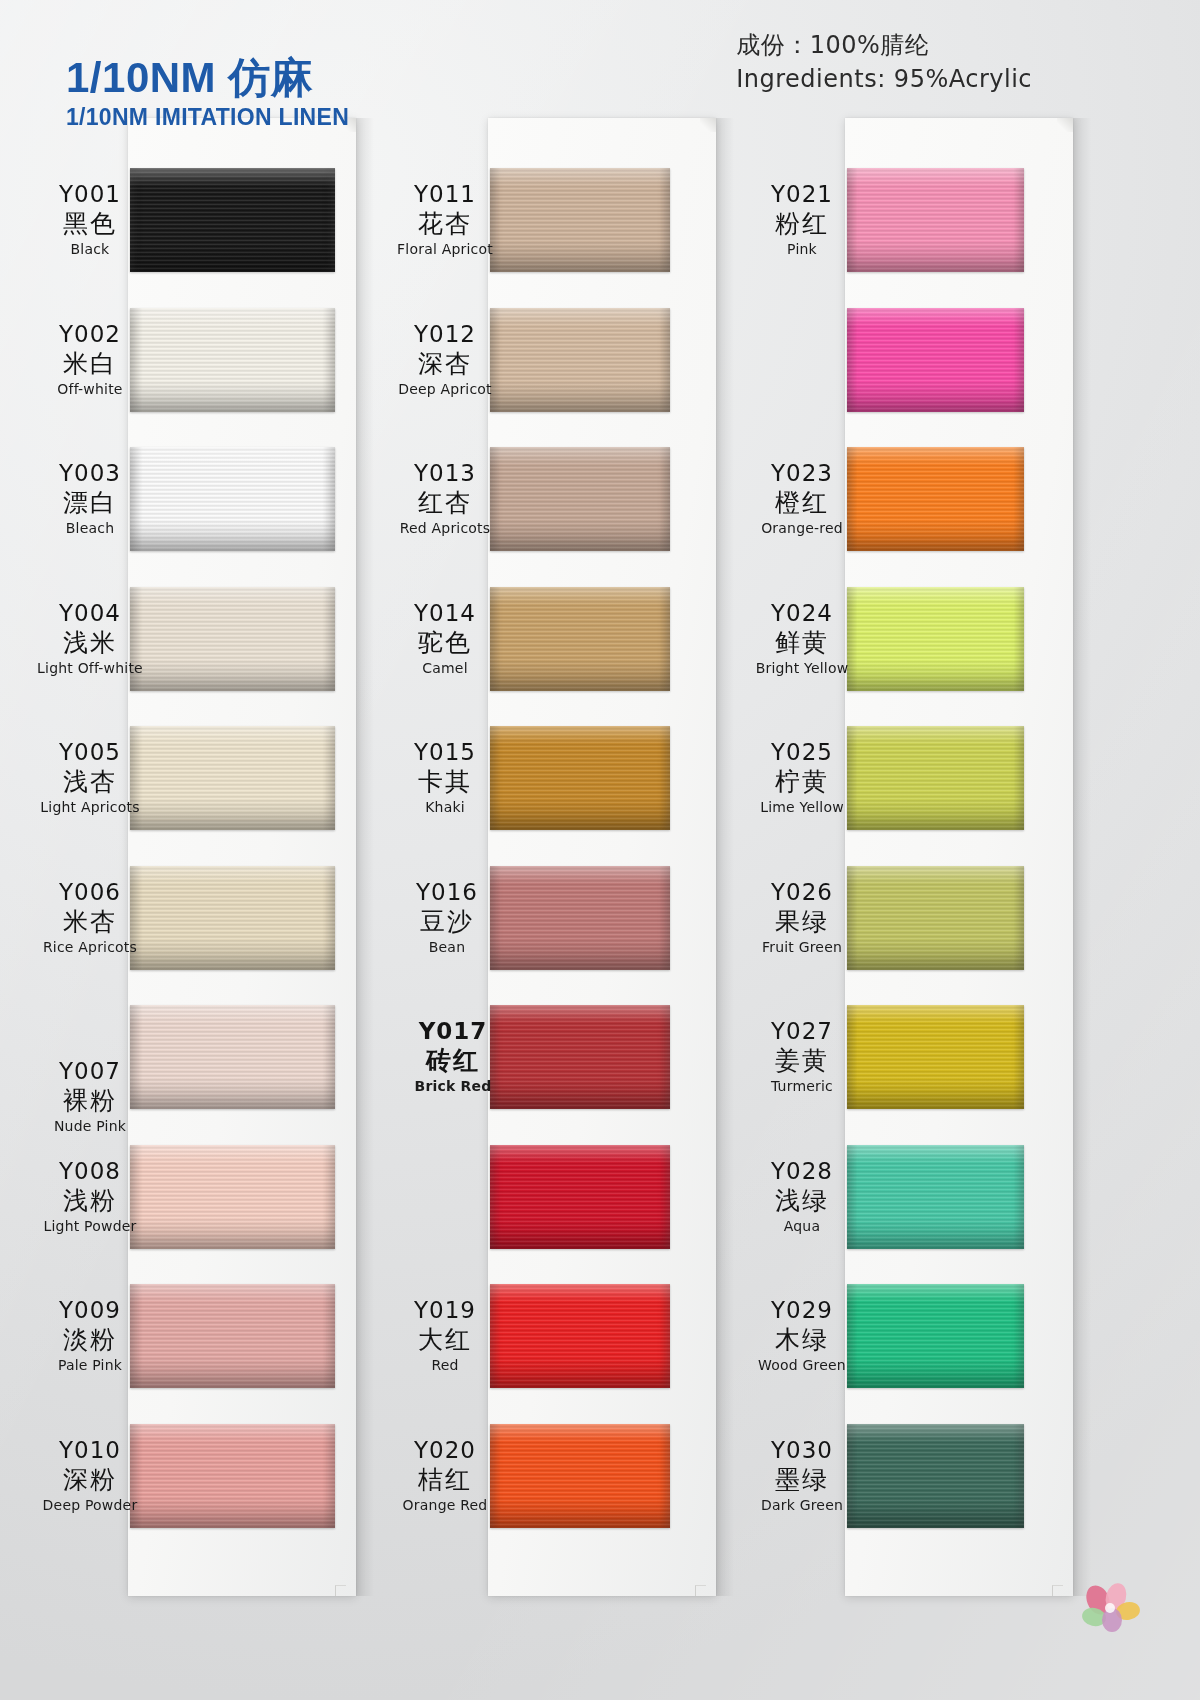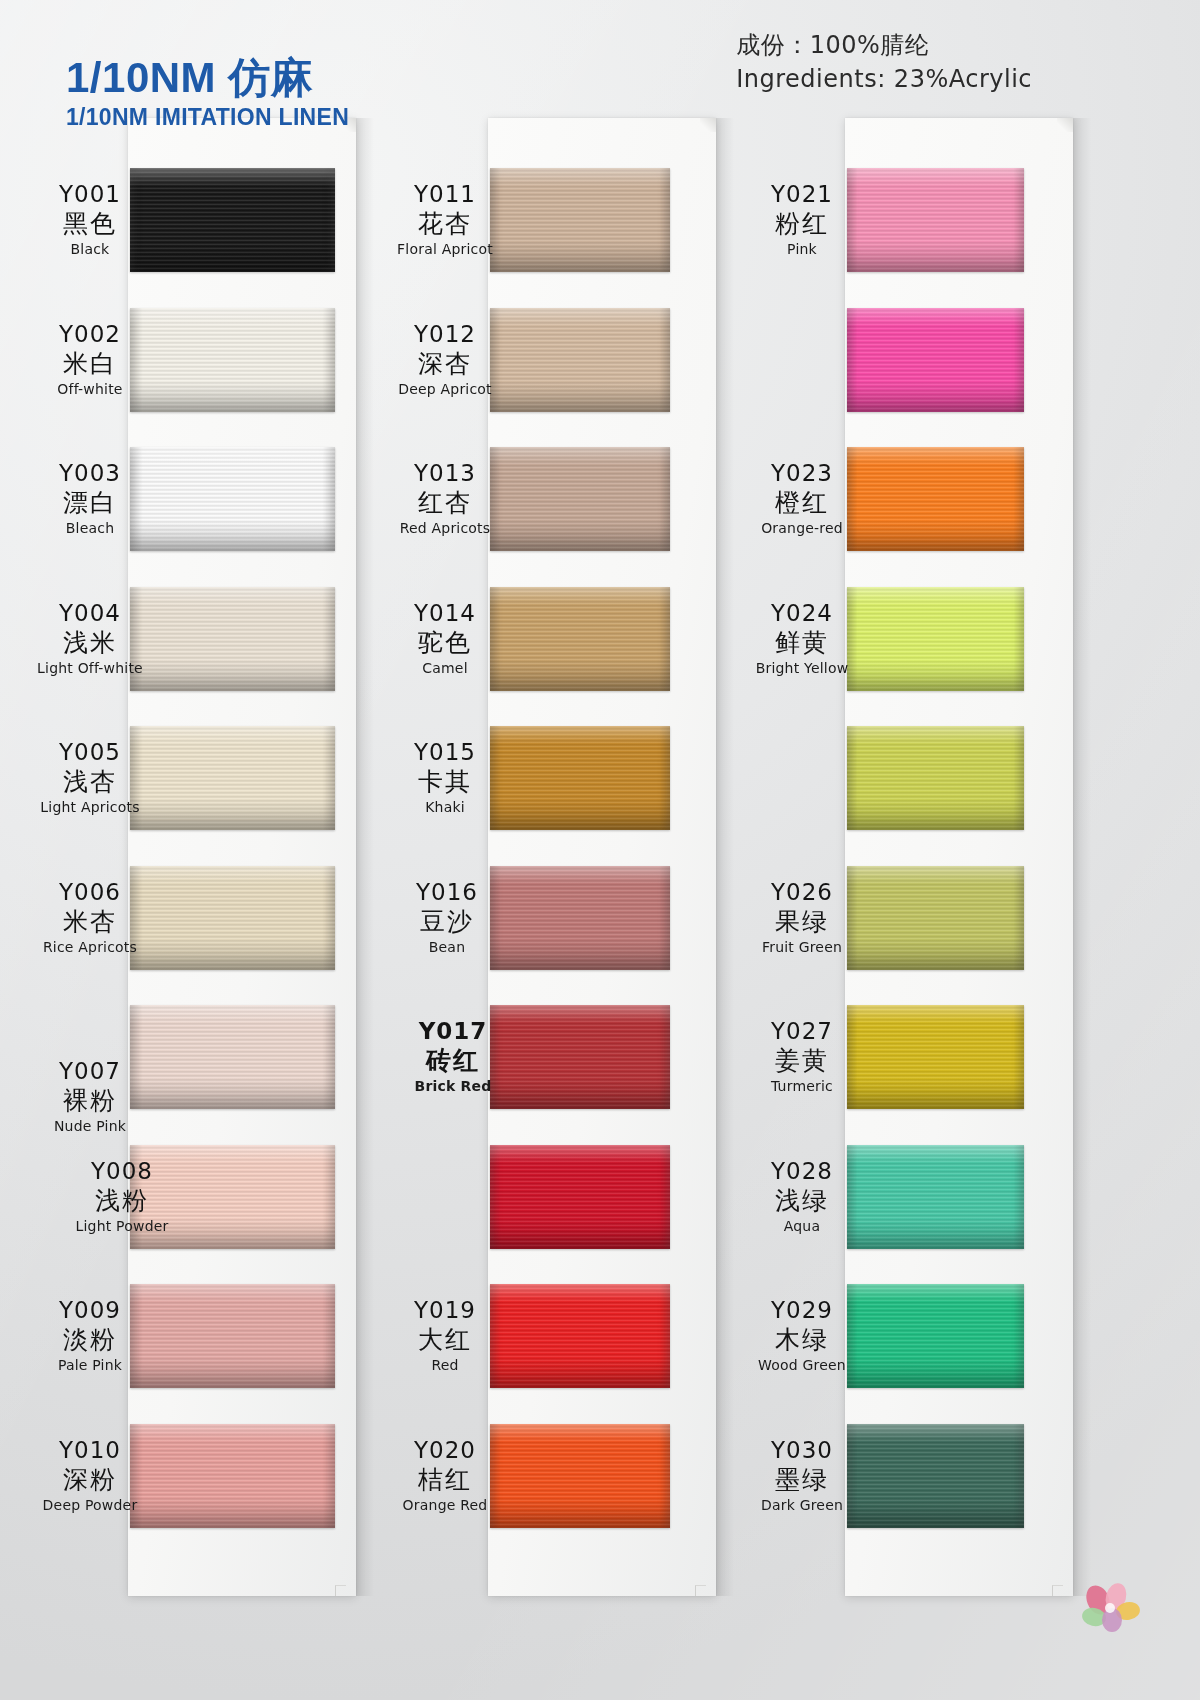--- a/index.html
+++ b/index.html
@@ -124,21 +124,21 @@
 <div class="bg-vignette"></div>
 <div class="bg-sheen"></div>
 
 <div class="header">
   <div class="title-block">
     <div class="title-cn">1/10NM 仿麻</div>
     <div class="title-en">1/10NM IMITATION LINEN</div>
   </div>
   <div class="ingredients">
     <div class="ing-line">成份：100%腈纶</div>
-    <div class="ing-line">Ingredients: 23%Acrylic</div>
+    <div class="ing-line">Ingredients: 95%Acrylic</div>
   </div>
 </div>
 
 <div class="columns" id="columns-root">
     <div class="column c1" style="left: 128px;">
       <div class="col-top-notch"></div>
       <div class="col-bottom-notch"></div>
     </div>
     <div class="scan-shadow" style="left: 356px;"></div>
     <div class="swatch" title="Y001 Black" style="left: 130px; top: 168px; width: 205px; background: rgb(22, 22, 22);"></div>
@@ -177,21 +177,21 @@
       <div class="lbl-cn">米杏</div>
       <div class="lbl-en">Rice Apricots</div>
     </div>
     <div class="swatch" title="Y007 Nude Pink" style="left: 130px; top: 1005px; width: 205px; background: rgb(237, 216, 207);"></div>
     <div class="label" style="left: 0px; top: 1017px; margin-top: 40px;">
       <div class="lbl-code">Y007</div>
       <div class="lbl-cn">裸粉</div>
       <div class="lbl-en">Nude Pink</div>
     </div>
     <div class="swatch" title="Y008 Light Powder" style="left: 130px; top: 1145px; width: 205px; background: rgb(246, 207, 194);"></div>
-    <div class="label" style="left: 0px; top: 1157px; padding-left: 32px;">
+    <div class="label" style="left: 0px; top: 1157px;">
       <div class="lbl-code">Y008</div>
       <div class="lbl-cn">浅粉</div>
       <div class="lbl-en">Light Powder</div>
     </div>
     <div class="swatch" title="Y009 Pale Pink" style="left: 130px; top: 1284px; width: 205px; background: rgb(228, 169, 165);"></div>
     <div class="label" style="left: 0px; top: 1296px;">
       <div class="lbl-code">Y009</div>
       <div class="lbl-cn">淡粉</div>
       <div class="lbl-en">Pale Pink</div>
     </div>
@@ -279,20 +279,25 @@
       <div class="lbl-cn">橙红</div>
       <div class="lbl-en">Orange-red</div>
     </div>
     <div class="swatch" title="Y024 Bright Yellow" style="left: 847px; top: 587px; width: 177px; background: rgb(221, 242, 106);"></div>
     <div class="label" style="left: 712px; top: 599px;">
       <div class="lbl-code">Y024</div>
       <div class="lbl-cn">鲜黄</div>
       <div class="lbl-en">Bright Yellow</div>
     </div>
     <div class="swatch" title="Y025 Lime Yellow" style="left: 847px; top: 726px; width: 177px; background: rgb(205, 212, 83);"></div>
+    <div class="label" style="left: 712px; top: 738px;">
+      <div class="lbl-code">Y025</div>
+      <div class="lbl-cn">柠黄</div>
+      <div class="lbl-en">Lime Yellow</div>
+    </div>
     <div class="swatch" title="Y026 Fruit Green" style="left: 847px; top: 866px; width: 177px; background: rgb(194, 197, 99);"></div>
     <div class="label" style="left: 712px; top: 878px;">
       <div class="lbl-code">Y026</div>
       <div class="lbl-cn">果绿</div>
       <div class="lbl-en">Fruit Green</div>
     </div>
     <div class="swatch" title="Y027 Turmeric" style="left: 847px; top: 1005px; width: 177px; background: rgb(214, 187, 28);"></div>
     <div class="label" style="left: 712px; top: 1017px;">
       <div class="lbl-code">Y027</div>
       <div class="lbl-cn">姜黄</div>

